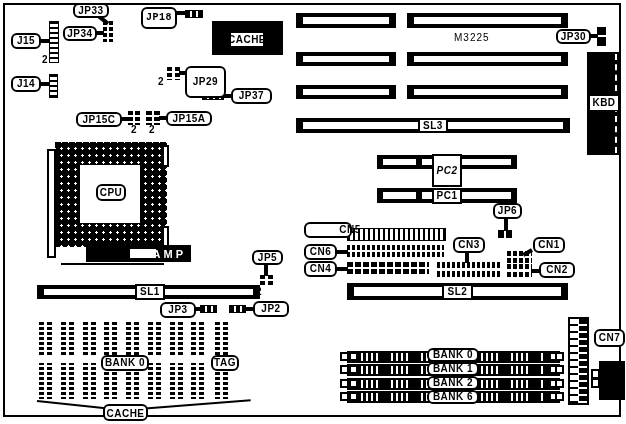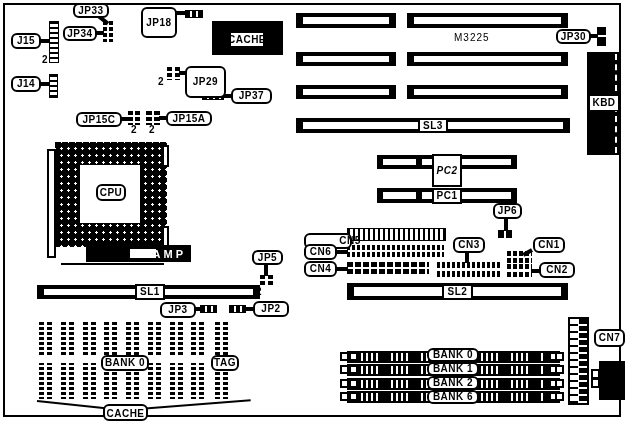--- a/index.html
+++ b/index.html
@@ -133,21 +133,21 @@
       <span>JP34</span>
     </div>
   <div class="stub" style="left:96px;top:31px;width:8px;height:4px;"></div>
 
   <div class="lbl" style="left:11px;top:76px;width:30px;height:16px;">
       <span>J14</span>
     </div>
   <div class="stub" style="left:40px;top:82px;width:10px;height:4px;"></div>
   <div class="vladder" style="left:49px;top:74px;width:9px;height:24px;"></div>
 
-  <div class="lbl" style="left:141px;top:7px;width:36px;height:31px;">
+  <div class="lbl" style="left:141px;top:7px;width:36px;height:22px;font-family:Liberation Mono, monospace;">
       <span>JP18</span>
     </div>
   <div class="stub" style="left:176px;top:11px;width:9px;height:4px;"></div>
   <div class="hconn" style="left:185px;top:10px;width:18px;height:8px;"></div>
 
   <div class="blk" style="left:212px;top:21px;width:71px;height:34px;"></div>
   <div class="lbl sq" style="left:230px;top:32px;width:34px;height:15px;border-width:1px;">
       <span>CACHE</span>
     </div>
 
@@ -250,21 +250,21 @@
   <div class="lbl sq" style="left:432px;top:188px;width:30px;height:16px;">
       <span>PC1</span>
     </div>
 
   <div class="lbl" style="left:493px;top:203px;width:29px;height:16px;">
       <span>JP6</span>
     </div>
   <div class="stub" style="left:504px;top:218px;width:4px;height:13px;"></div>
   <div class="hpin" style="left:498px;top:230px;width:14px;height:8px;"></div>
 
-  <div class="lbl" style="left:304px;top:233px;width:33px;height:16px;padding-left:44px;">
+  <div class="lbl" style="left:304px;top:222px;width:33px;height:16px;padding-left:44px;">
       <span>CN5</span>
     </div>
   <div class="stub" style="left:336px;top:233px;width:12px;height:4px;"></div>
   <div class="pins1" style="left:347px;top:228px;width:99px;height:13px;"></div>
 
   <div class="lbl" style="left:304px;top:244px;width:33px;height:16px;">
       <span>CN6</span>
     </div>
   <div class="stub" style="left:336px;top:250px;width:12px;height:4px;"></div>
   <div class="pins2" style="left:347px;top:245px;width:97px;height:12px;"></div>

